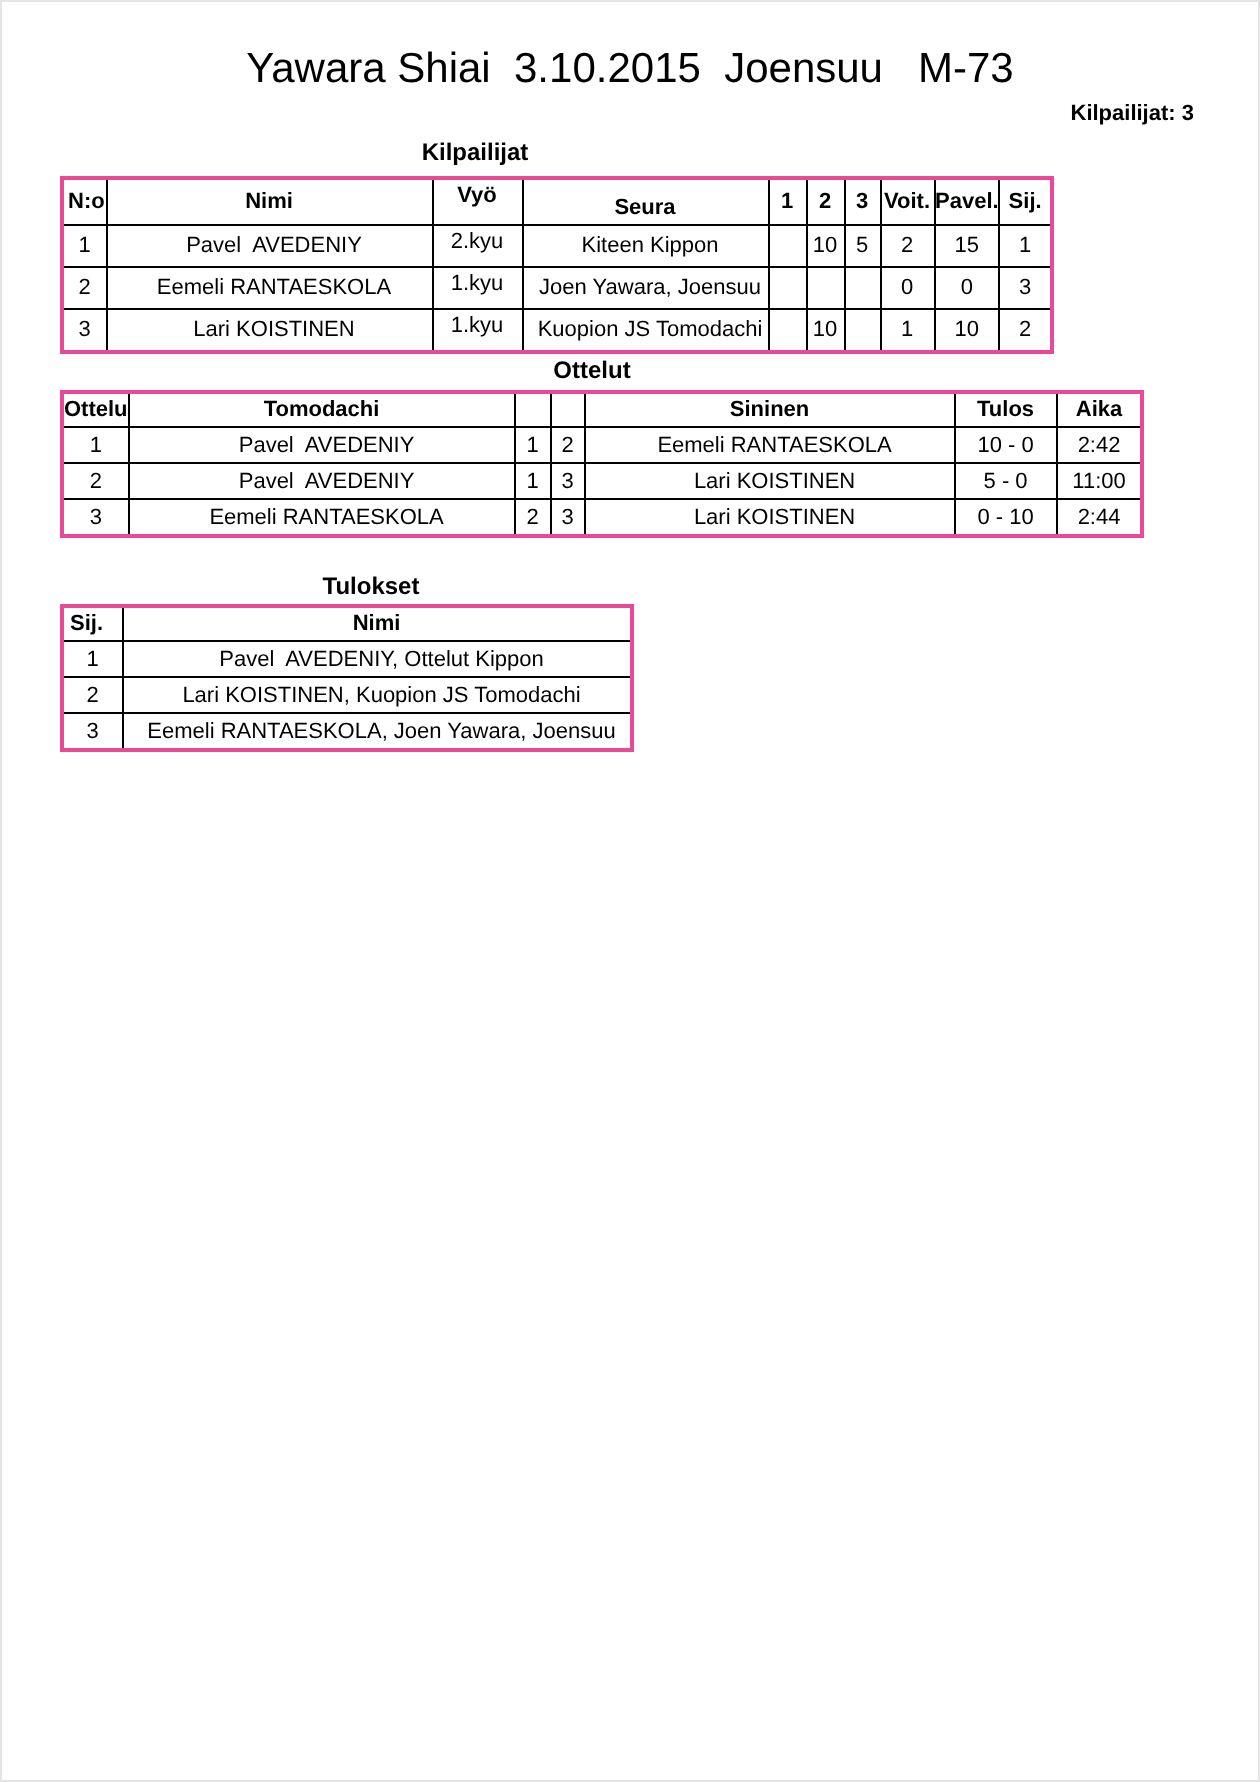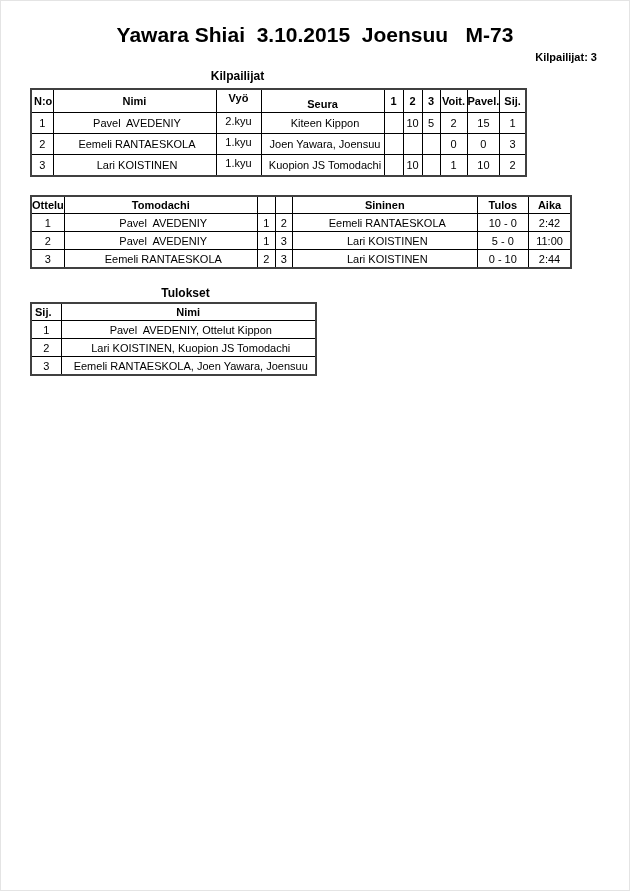--- a/index.html
+++ b/index.html
@@ -1,25 +1,25 @@
 <!DOCTYPE html>
 <html><head>
 <meta charset="utf-8">
 <style>
   html,body{margin:0;padding:0;}
   body{width:630px;height:891px;background:#fff;font-family:"Liberation Sans",sans-serif;color:#000;}
   .page{position:relative;width:630px;height:891px;background:#fff;overflow:hidden;box-shadow:inset 0 0 0 1px #e4e4e4;}
-  .title{position:absolute;top:23px;left:0;width:100%;text-align:center;font-size:21px;font-weight:bold;white-space:pre;}
+  .title{position:absolute;top:23px;left:0;width:100%;text-align:center;font-size:21px;font-weight:normal;white-space:pre;}
   .count{position:absolute;top:51px;right:33px;font-size:11px;font-weight:bold;}
   .sec-heading{position:absolute;font-size:12px;font-weight:bold;text-align:center;white-space:pre;}
   #h-competitors{top:69px;left:30px;width:487px;transform:translateX(-36px);}
   #h-matches{top:178px;left:30px;width:532px;}
   #h-results{top:286px;left:30px;width:285px;transform:translateX(13px);}
 
-  table{position:absolute;left:30px;border-collapse:collapse;table-layout:fixed;background:#fff;border:2px solid #404040;}
+  table{position:absolute;left:30px;border-collapse:collapse;table-layout:fixed;background:#fff;border:2px solid #ec4899;}
   th,td{border:1px solid #000;font-size:11px;padding:0;overflow:hidden;}
   th{font-weight:bold;text-align:center;white-space:nowrap;vertical-align:middle;}
   td{white-space:pre;text-align:center;vertical-align:middle;}
   td.left{text-align:center;padding-left:5px;}
 
   #table-competitors{top:88px;}
   #table-competitors th{height:20px;}
   #table-competitors td{height:18px;}
   #table-competitors .th-no{text-align:left;padding-left:2px;}
   #table-competitors .th-belt{vertical-align:top;padding-top:2px;}
@@ -105,20 +105,21 @@
         <td></td>
         <td>10</td>
         <td></td>
         <td>1</td>
         <td>10</td>
         <td>2</td>
       </tr>
     </tbody>
   </table>
 
+  <div class="sec-heading" id="h-matches">Ottelut</div>
   <table id="table-matches">
     <colgroup>
       <col style="width:25px">
         <col style="width:193px">
         <col style="width:18px">
         <col style="width:17px">
       <col style="width:185px">
         <col style="width:51px">
         <col style="width:43px">
     </colgroup>

